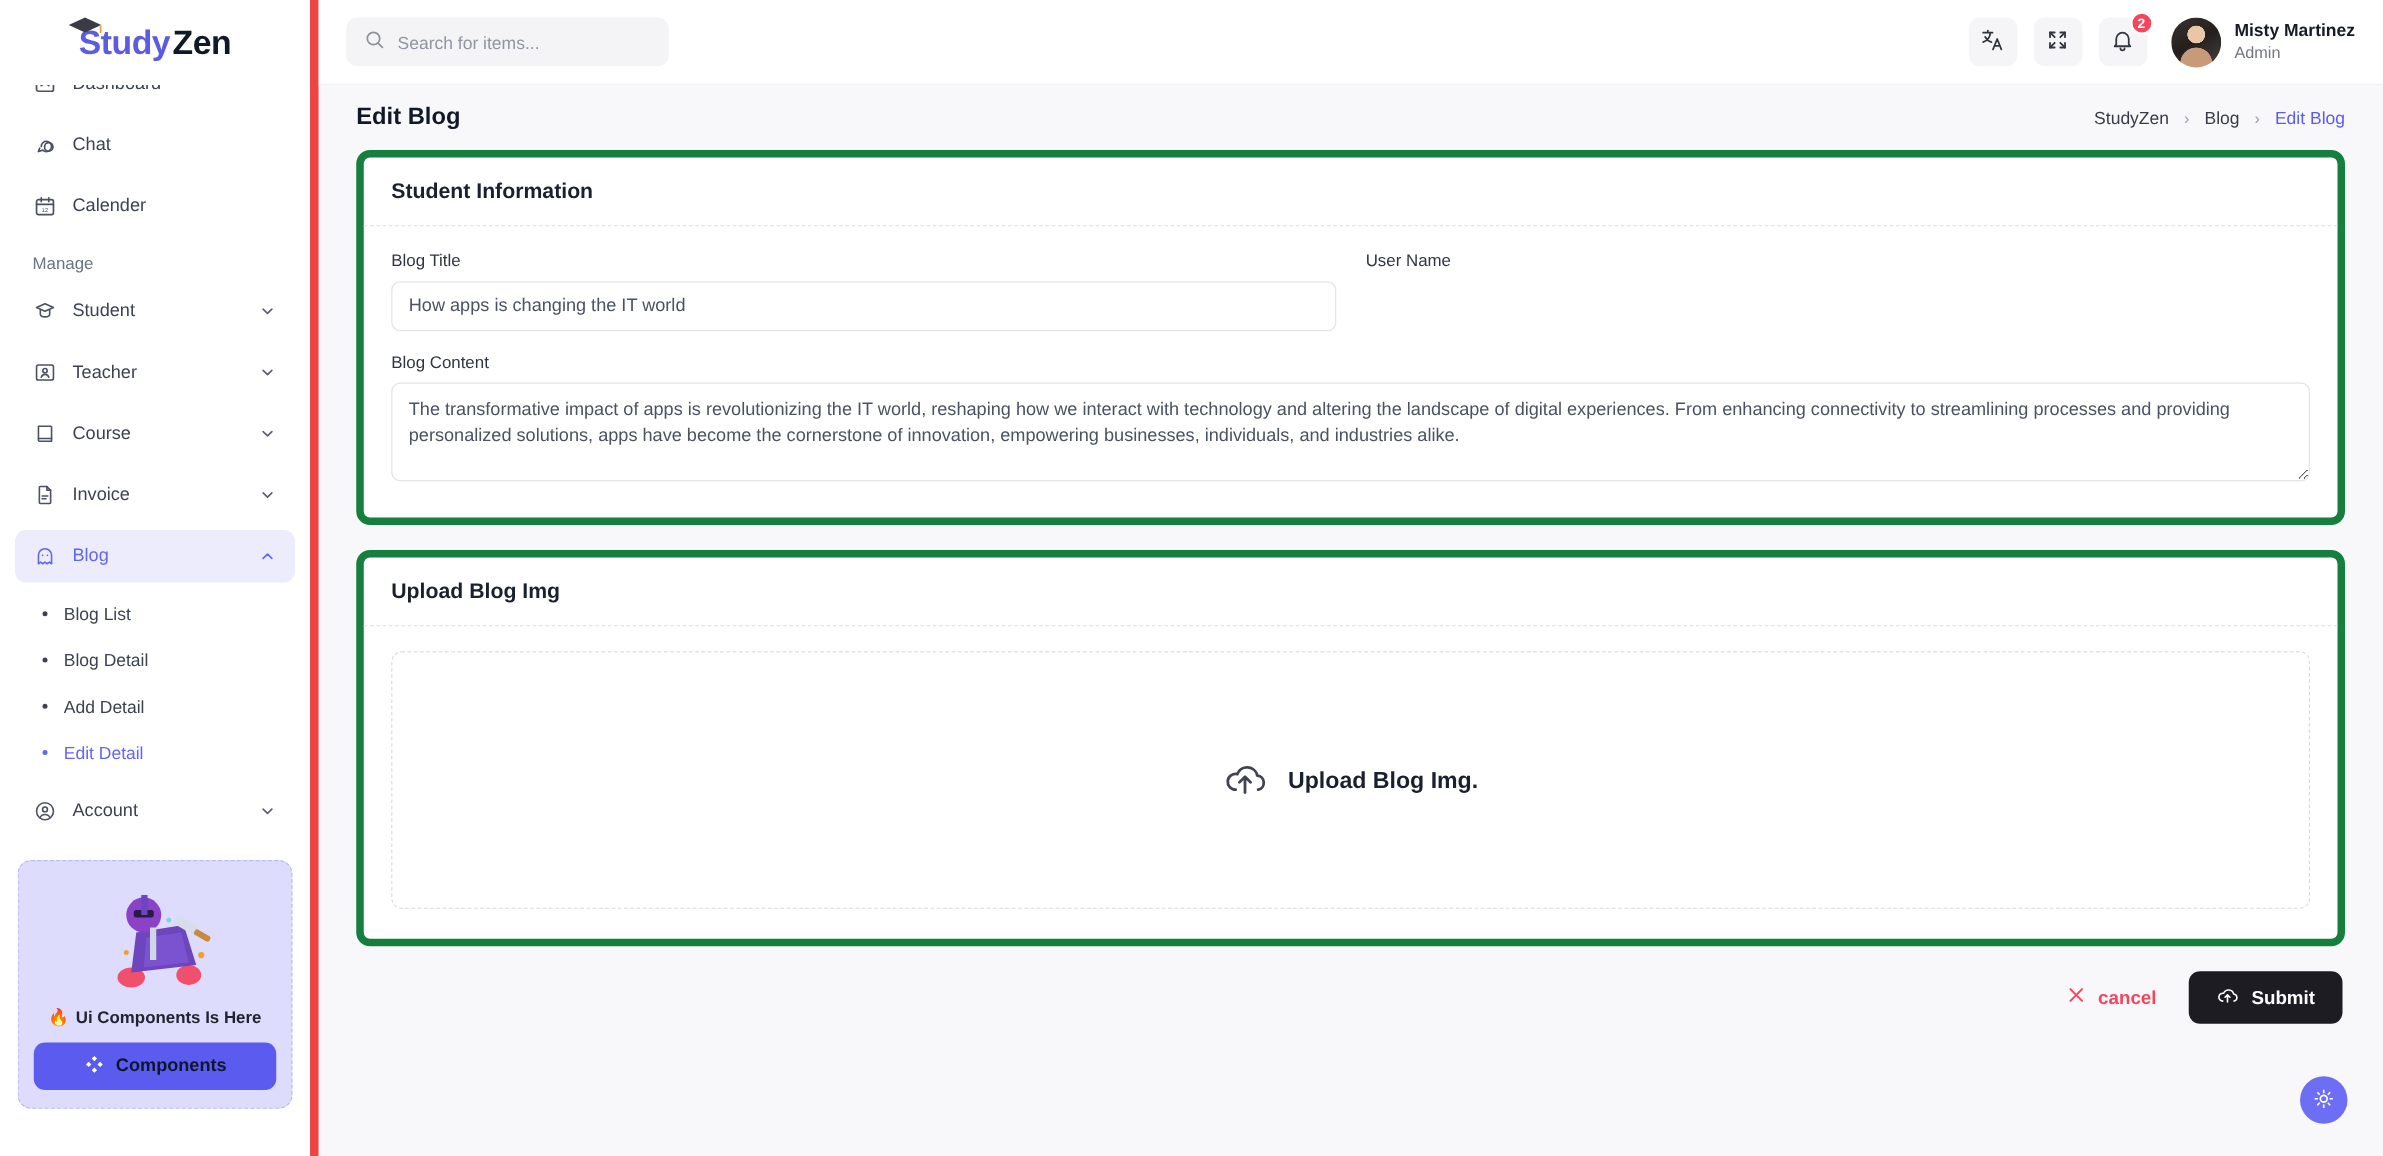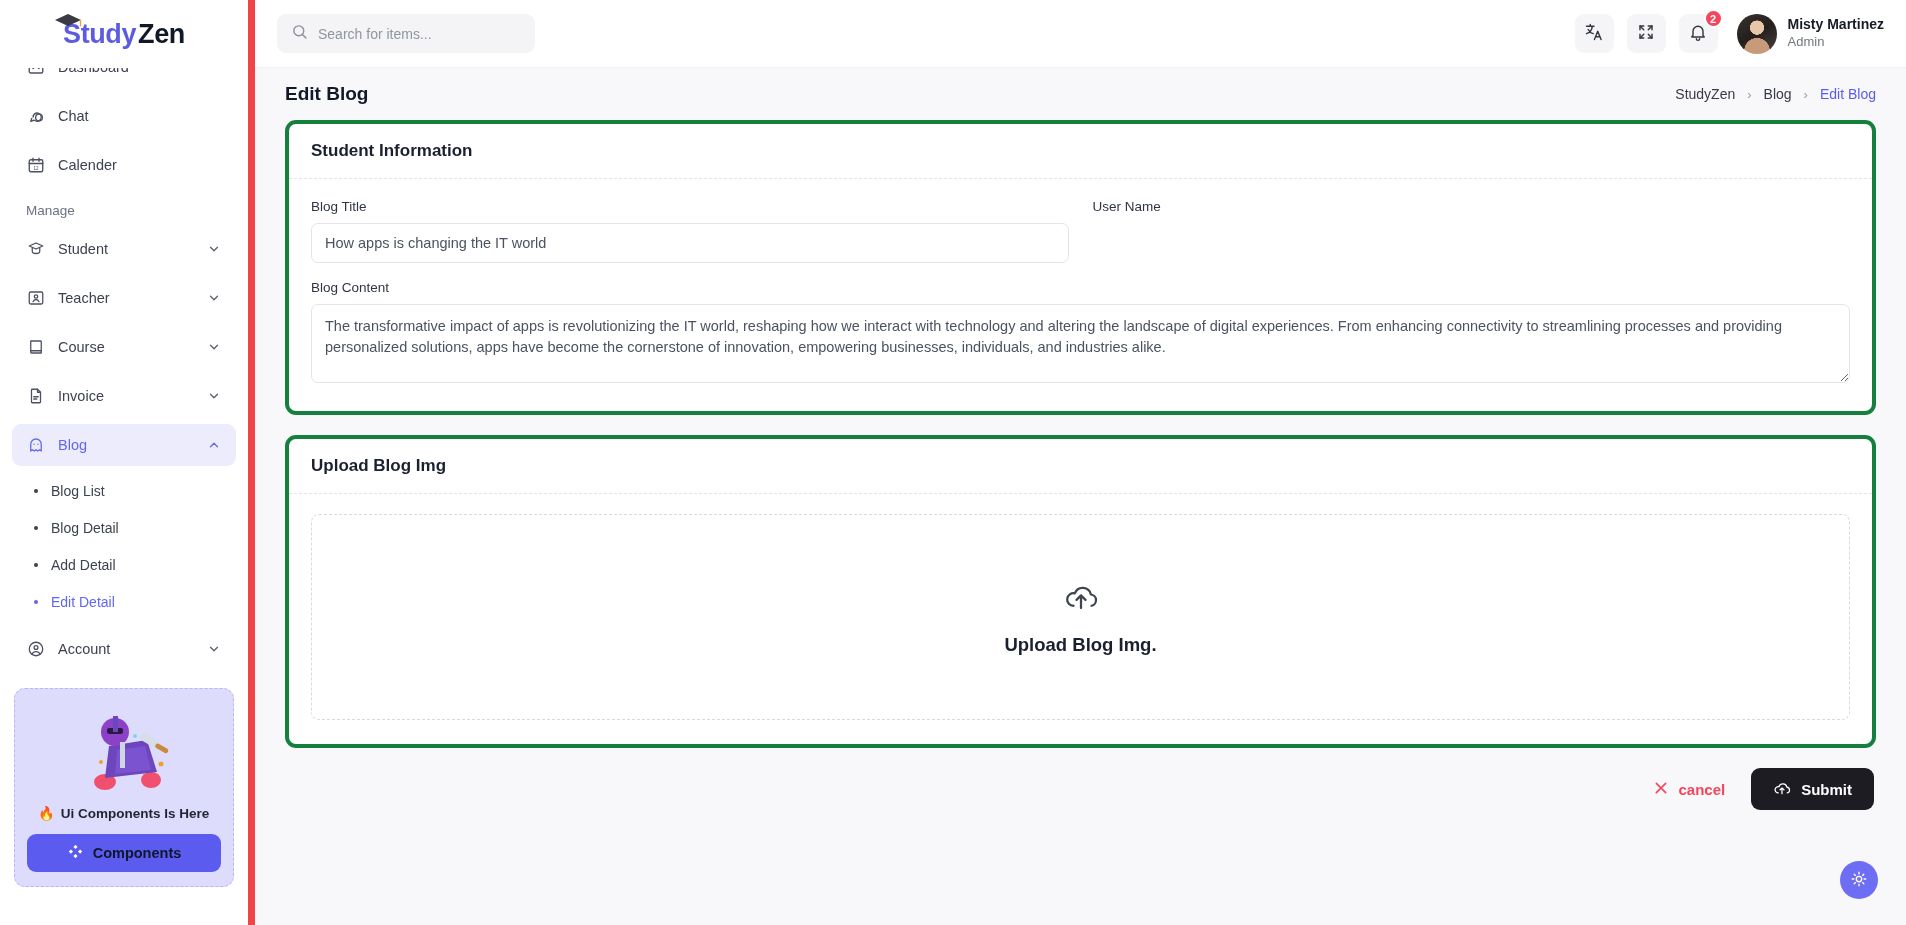--- a/index.html
+++ b/index.html
@@ -146,21 +146,21 @@
   .page-title { font-size: 19px; font-weight: 700; color: #111827; }
   .crumbs { margin-left: auto; display: flex; align-items: center; gap: 12px; font-size: 14px; color: #363b47; }
   .crumbs .sep { color: #9aa0ab; font-size: 13px; }
   .crumbs .cur { color: #5b5bf0; }
   .crumbs span { cursor: pointer; }
 
   
   #content { flex: 1; padding: 0 30px 0 30px; overflow: hidden; }
   .card {
     background: #ffffff;
-    border: 4px solid #15803d;
+    border: 6px solid #15803d;
     border-radius: 11px;
     margin-bottom: 20px;
   }
   .card-head {
     padding: 17px 22px;
     border-bottom: 1px dashed #e4e4ea;
     font-size: 17px; font-weight: 700; color: #1b2030;
   }
   .card-body { padding: 20px 22px 24px 22px; }
 
@@ -175,21 +175,21 @@
     font-family: "Liberation Sans", sans-serif;
     outline: none; background: #fff;
   }
   .field textarea { resize: vertical; height: 79px; line-height: 1.42; }
   .mt18 { margin-top: 17px; }
 
   .dropzone {
     border: 1px dashed #d9d9e1;
     border-radius: 8px;
     height: 206px;
-    display: flex; flex-direction: column;
+    display: flex; flex-direction: row;
     align-items: center; justify-content: center;
     gap: 16px; cursor: pointer; background: #fff;
   }
   .dropzone-text { font-size: 18.5px; font-weight: 700; color: #1b2030; }
 
   .actions {
     display: flex; align-items: center; justify-content: flex-end;
     gap: 26px; padding: 0 2px 14px 0;
   }
   .btn-cancel {

